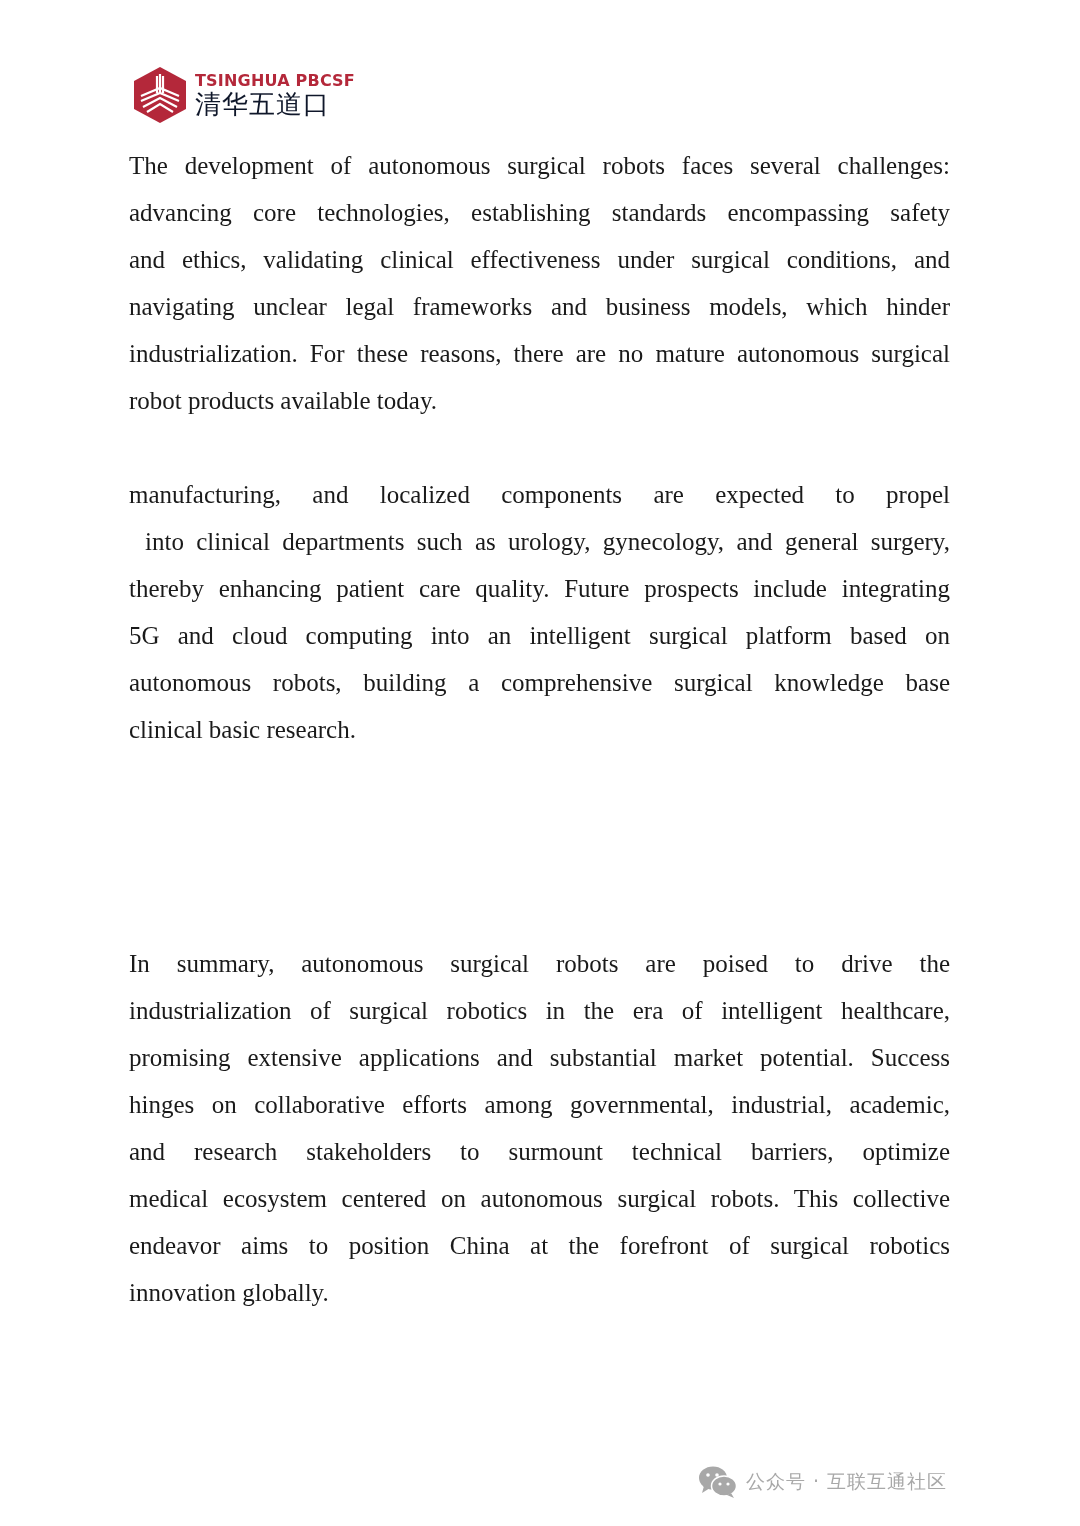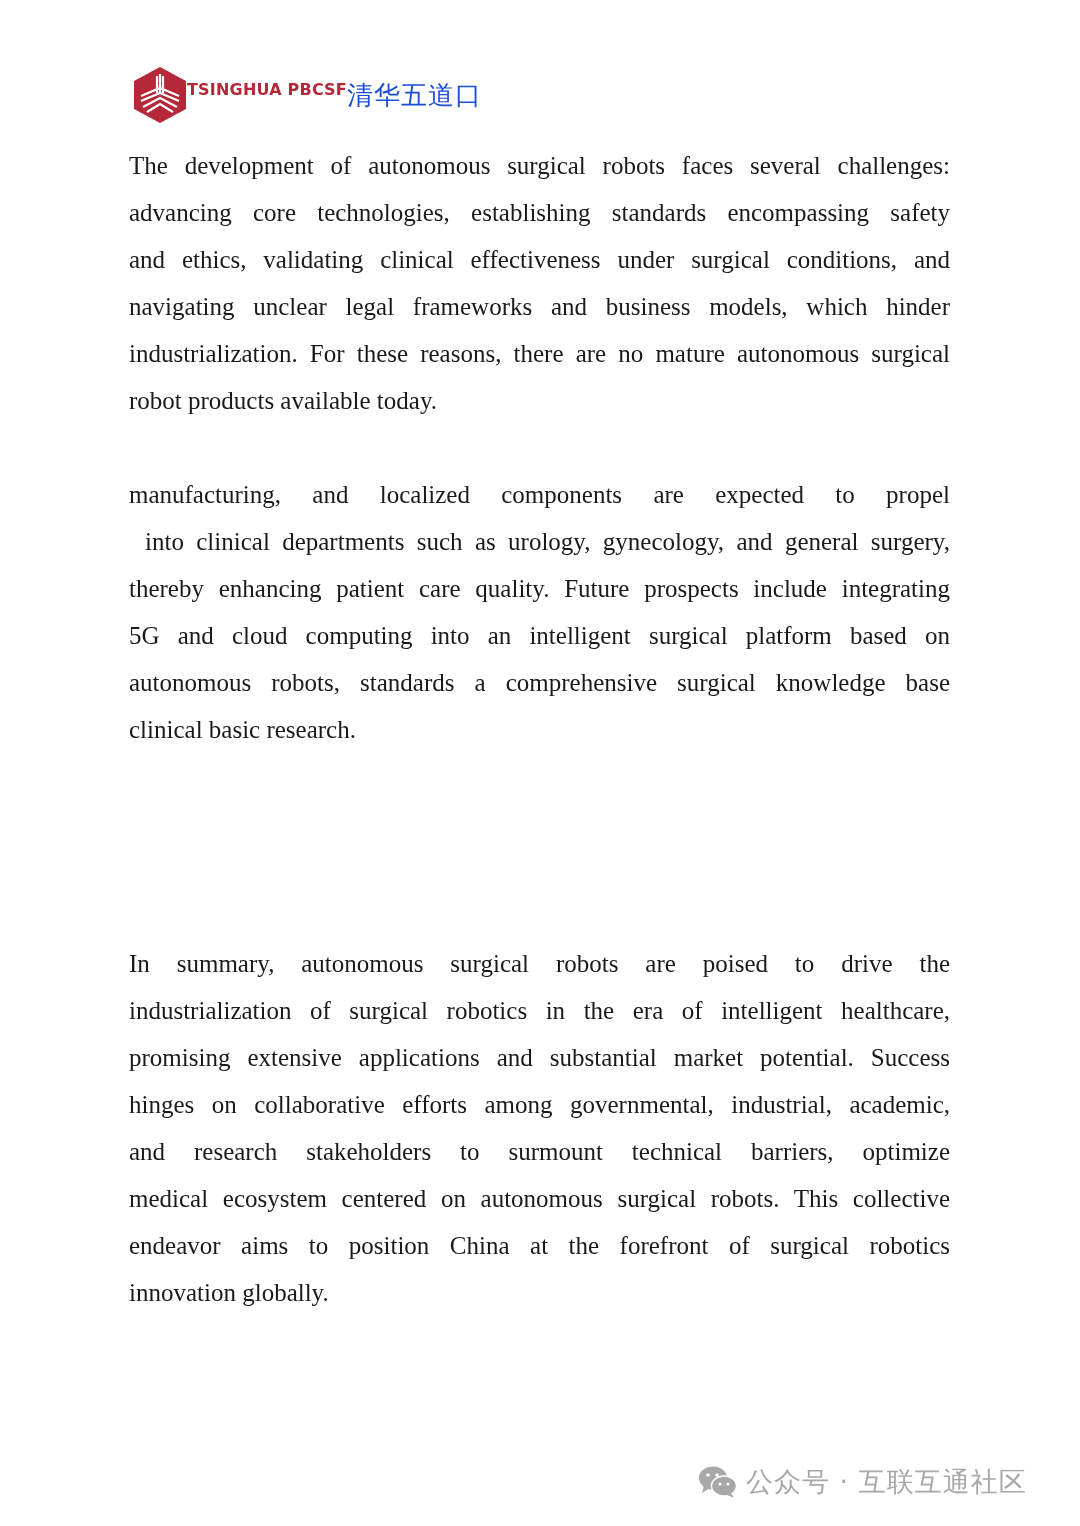--- a/index.html
+++ b/index.html
@@ -1,28 +1,28 @@
 <!DOCTYPE html>
 <html><head>
 <meta charset="utf-8">
 <style>
   html, body { margin:0; padding:0; background:#ffffff; }
   body { width:1080px; height:1526px; position:relative; overflow:hidden; }
   .logo { position:absolute; left:133px; top:66px; height:58px; display:flex; align-items:center; }
   .logo-mark { width:54px; height:58px; display:block; }
-  .logo-text { margin-left:0; display:flex; flex-direction:row; justify-content:center; }
+  .logo-text { margin-left:8px; display:flex; flex-direction:column; justify-content:center; }
   .logo-en { font-family:"DejaVu Sans", sans-serif; font-weight:bold; font-size:16px; color:#b4283a; letter-spacing:0.2px; line-height:18px; }
-  .logo-cn { font-family:"DejaVu Sans", sans-serif; font-size:26px; color:#1d4ed8; line-height:28px; letter-spacing:1px; }
+  .logo-cn { font-family:"DejaVu Sans", sans-serif; font-size:26px; color:#0f172a; line-height:28px; letter-spacing:1px; }
   .body-text { position:absolute; left:129px; width:821px; font-family:"Liberation Serif", serif; font-size:25px; color:#1a1a1a; }
   .para { position:absolute; left:0; width:821px; }
   .line { display:block; height:47px; line-height:47px; text-align:justify; text-align-last:justify; white-space:nowrap; overflow:visible; transform-origin:left center; }
   .line.last { text-align-last:left; }
   .footer { position:absolute; left:698px; top:1462px; height:40px; display:flex; align-items:center; color:#a8a8a8; }
   .wechat-icon { width:40px; height:34px; margin-right:8px; display:block; }
-  .footer-text { font-family:"DejaVu Sans", sans-serif; font-size:27px; color:#a8a8a8; letter-spacing:1px; }
+  .footer-text { font-family:"DejaVu Sans", sans-serif; font-size:19px; color:#a8a8a8; letter-spacing:1px; }
 </style>
 </head>
 <body>
 
 <div class="logo">
   <svg class="logo-mark" viewBox="0 0 54 58">
     <polygon points="27,1 53,15 53,43 27,57 1,43 1,15" fill="#b4283a"></polygon>
     <g stroke="#ffffff" stroke-width="2.2" fill="none">
       <line x1="24" y1="10" x2="24" y2="27"></line>
       <line x1="27" y1="8" x2="27" y2="27"></line>
@@ -46,21 +46,21 @@
     <span class="line"><span style="white-space: nowrap; word-spacing: 0px;">and ethics, validating clinical effectiveness under surgical conditions, and</span></span>
     <span class="line"><span style="white-space: nowrap; word-spacing: 0px;">navigating unclear legal frameworks and business models, which hinder</span></span>
     <span class="line"><span style="white-space: nowrap; word-spacing: 0px;">industrialization. For these reasons, there are no mature autonomous surgical</span></span>
     <span class="line last"><span style="white-space: nowrap;">robot products available today.</span></span>
   </div>
   <div class="para" style="top:471px;">
     <span class="line"><span style="white-space: nowrap; word-spacing: 0px;">manufacturing, and localized components are expected to propel</span></span>
     <span class="line"><span style="white-space: nowrap; word-spacing: 0px; margin-left: 16px;">into clinical departments such as urology, gynecology, and general surgery,</span></span>
     <span class="line"><span style="white-space: nowrap; word-spacing: 0px;">thereby enhancing patient care quality. Future prospects include integrating</span></span>
     <span class="line"><span style="white-space: nowrap; word-spacing: 0px;">5G and cloud computing into an intelligent surgical platform based on</span></span>
-    <span class="line"><span style="white-space: nowrap; word-spacing: 0px;">autonomous robots, standards a comprehensive surgical knowledge base</span></span>
+    <span class="line"><span style="white-space: nowrap; word-spacing: 0px;">autonomous robots, building a comprehensive surgical knowledge base</span></span>
     <span class="line last"><span style="white-space: nowrap;">clinical basic research.</span></span>
   </div>
   <div class="para" style="top:940px;">
     <span class="line"><span style="white-space: nowrap; word-spacing: 0px;">In summary, autonomous surgical robots are poised to drive the</span></span>
     <span class="line"><span style="white-space: nowrap; word-spacing: 0px;">industrialization of surgical robotics in the era of intelligent healthcare,</span></span>
     <span class="line"><span style="white-space: nowrap; word-spacing: 0px;">promising extensive applications and substantial market potential. Success</span></span>
     <span class="line"><span style="white-space: nowrap; word-spacing: 0px;">hinges on collaborative efforts among governmental, industrial, academic,</span></span>
     <span class="line"><span style="white-space: nowrap; word-spacing: 0px;">and research stakeholders to surmount technical barriers, optimize</span></span>
     <span class="line"><span style="white-space: nowrap; word-spacing: 0px;">medical ecosystem centered on autonomous surgical robots. This collective</span></span>
     <span class="line"><span style="white-space: nowrap; word-spacing: 0px;">endeavor aims to position China at the forefront of surgical robotics</span></span>

